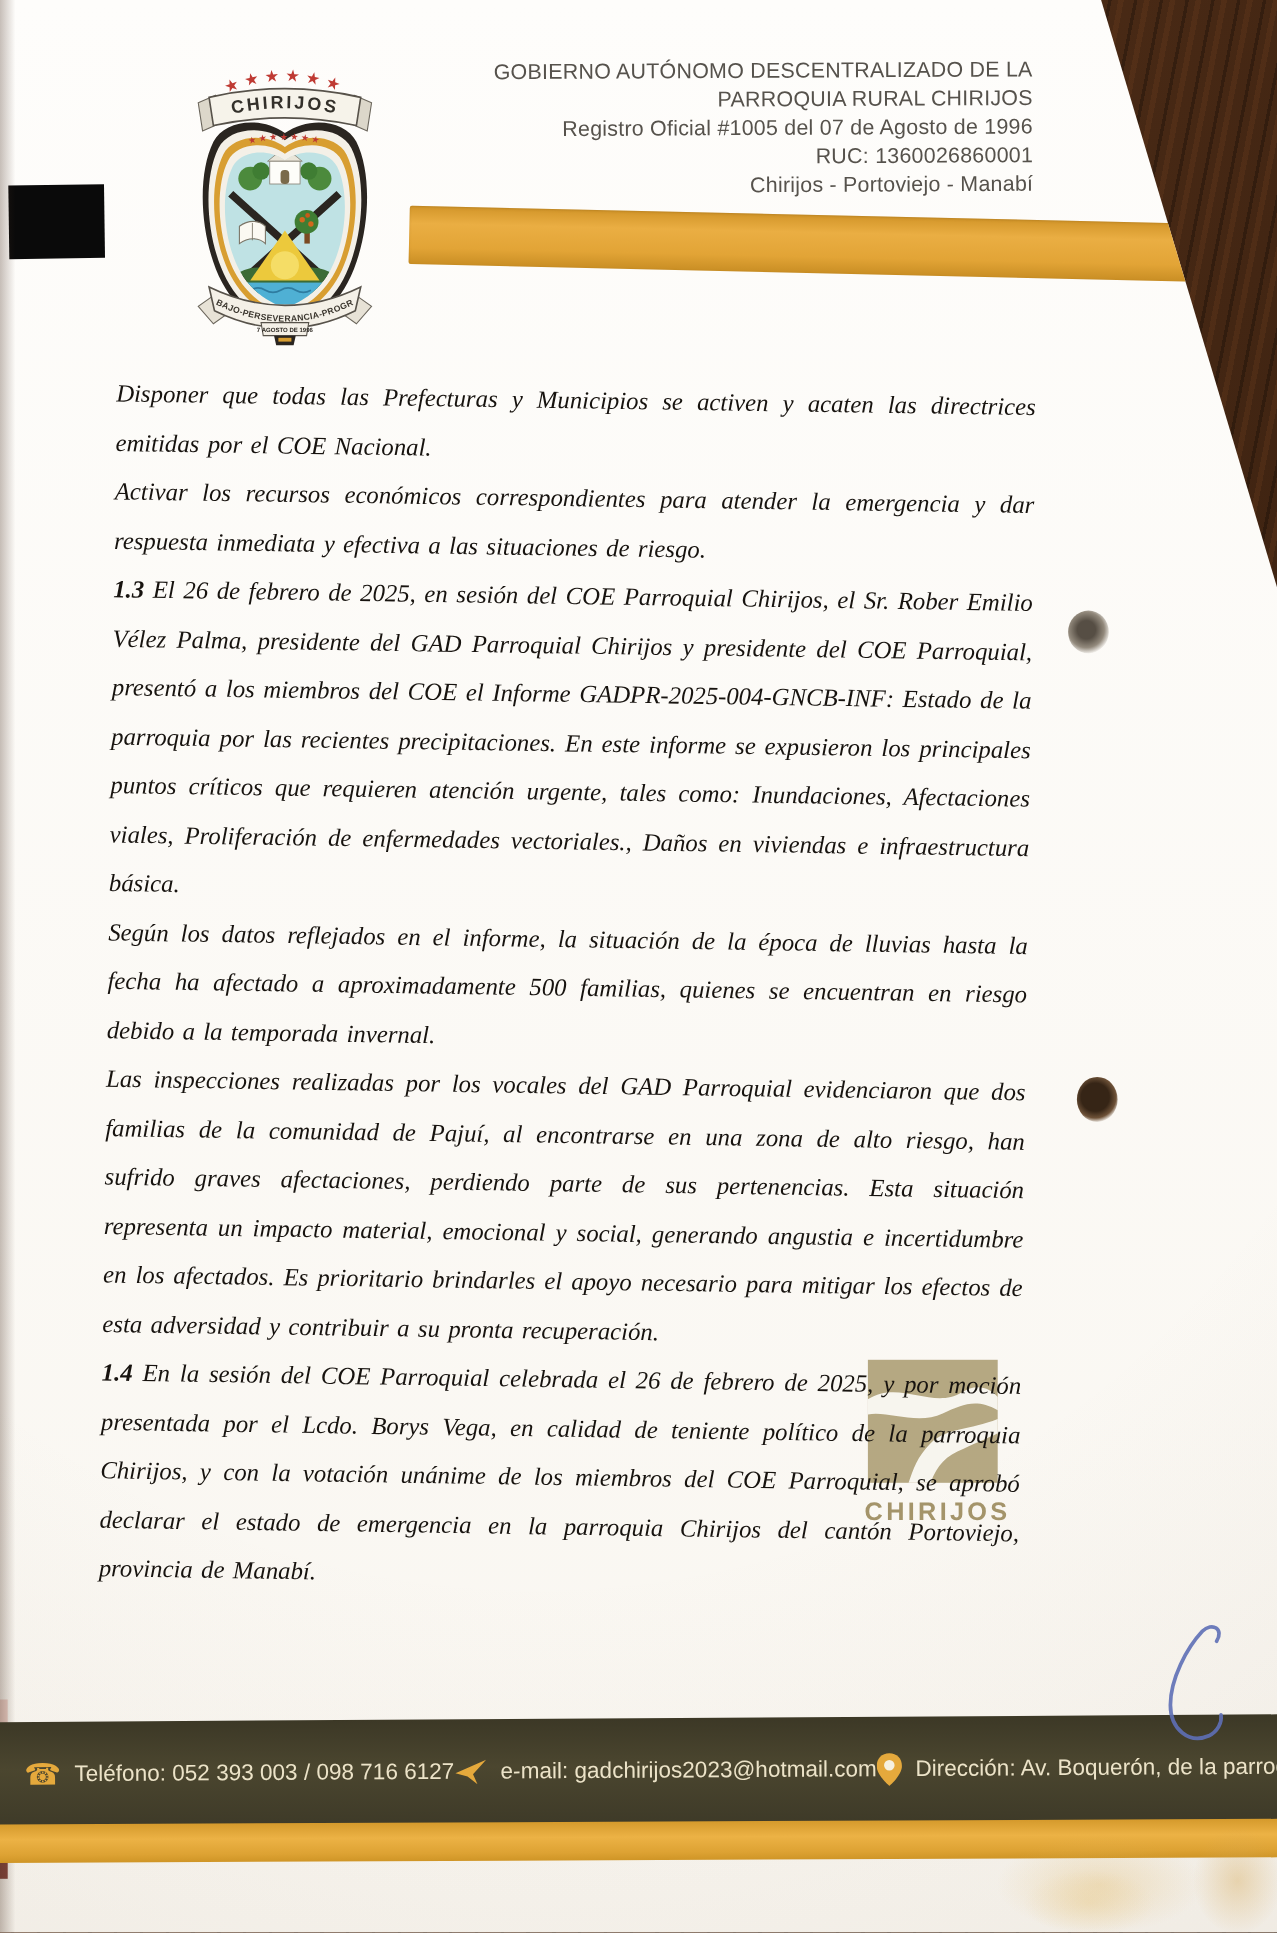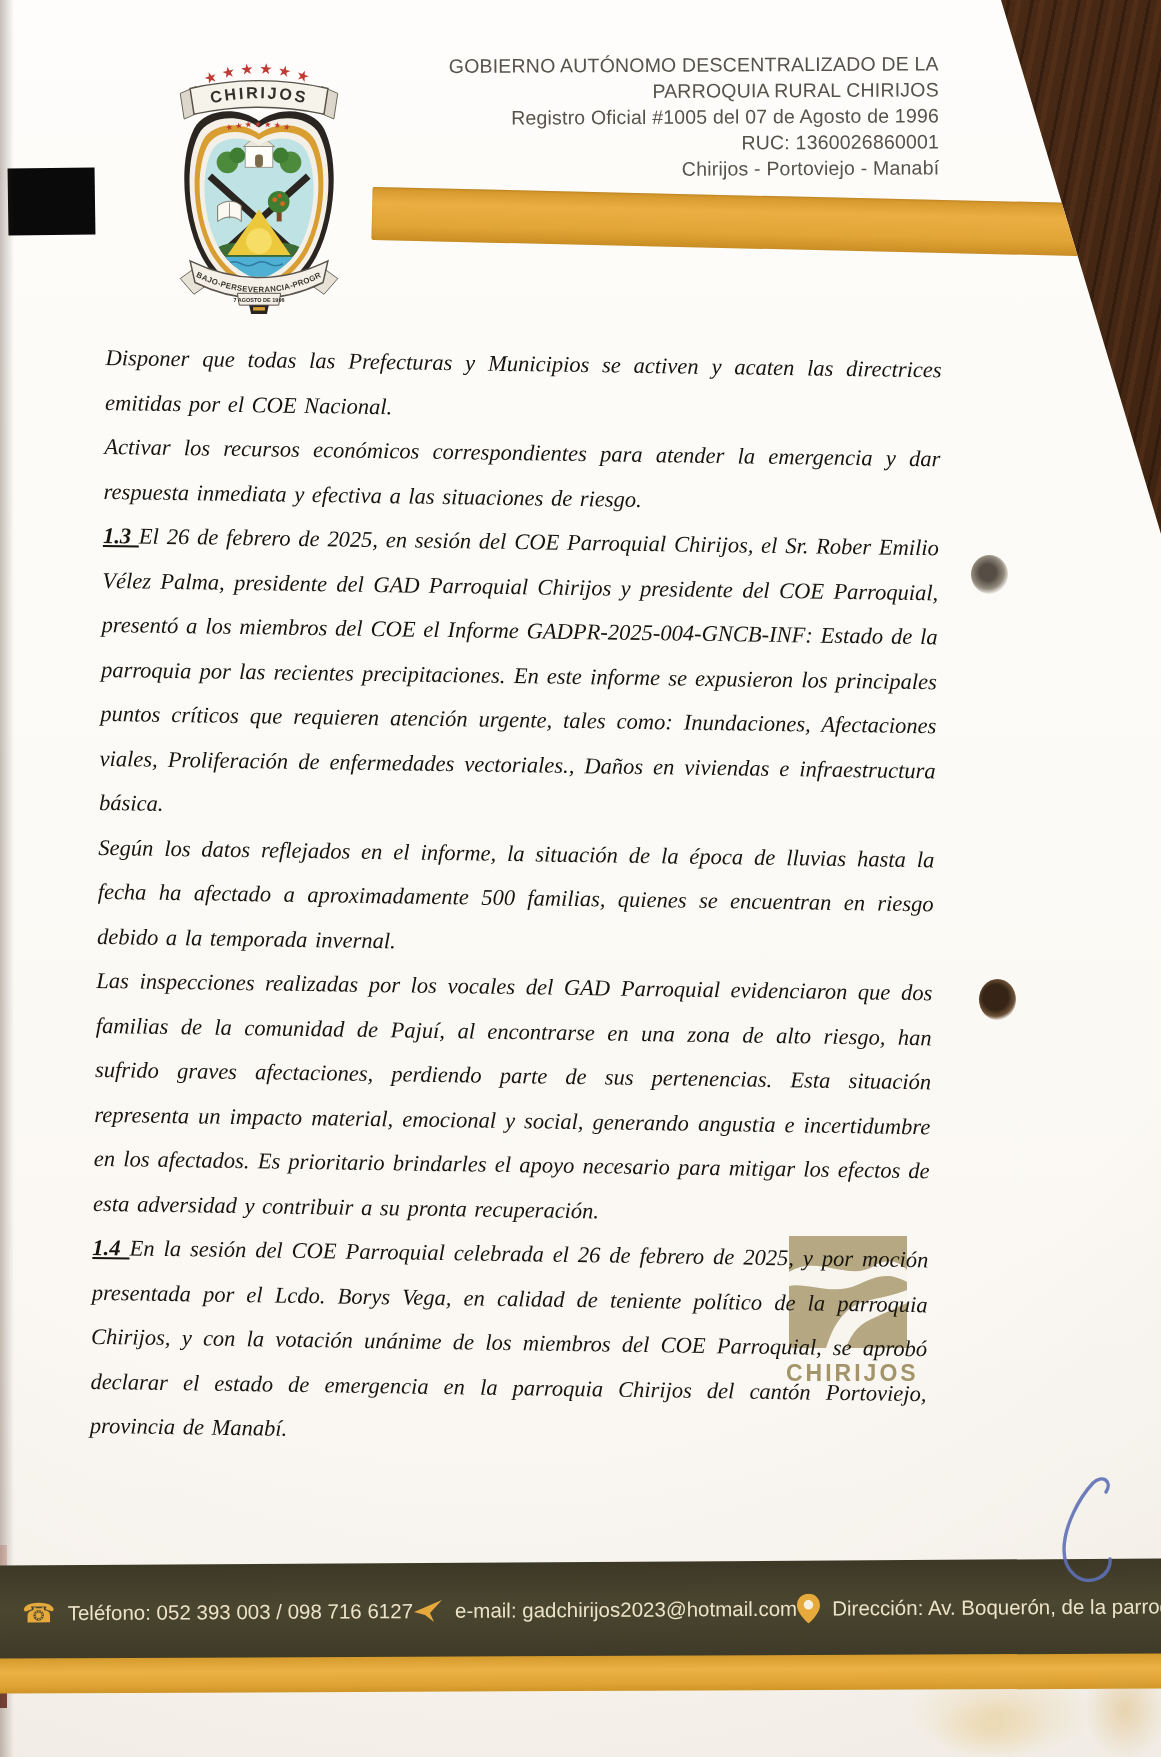--- a/index.html
+++ b/index.html
@@ -37,21 +37,21 @@
   .body-text{position:absolute;left:106px;top:336px;width:836px;z-index:3;
     transform:rotate(.85deg);transform-origin:left top;
     font-family:"Liberation Serif",serif;font-style:italic;
     font-size:22.5px;line-height:44.5px;color:#17130f;text-align:justify;word-spacing:2px;}
   .body-text p{margin:0;}
   .p1{margin-left:26px;margin-bottom:8px;}
   .p2{margin-left:26px;margin-bottom:4px;}
   .p3{margin-bottom:40px;}
   .p4{margin-bottom:36px;}
   .p5{margin-bottom:24px;}
-  .pnum{font-weight:bold;text-decoration:underline;}
+  .pnum{font-weight:bold;}
 
   .watermark{position:absolute;left:786px;top:1236px;width:126px;z-index:1;text-align:center;}
   .ink-c{position:absolute;left:1056px;top:1472px;width:70px;height:118px;z-index:6;}
 
   .hole{position:absolute;border-radius:50%;z-index:4;}
   .hole-1{left:971px;top:555px;width:37px;height:39px;
     background:radial-gradient(circle at 45% 45%,#564e44 0 28%,#938a7d 55%,rgba(147,138,125,0) 75%);}
   .hole-2{left:979px;top:979px;width:37px;height:41px;
     background:radial-gradient(circle at 45% 45%,#362516 0 42%,#6e5238 62%,rgba(110,82,56,0) 76%);}
 

